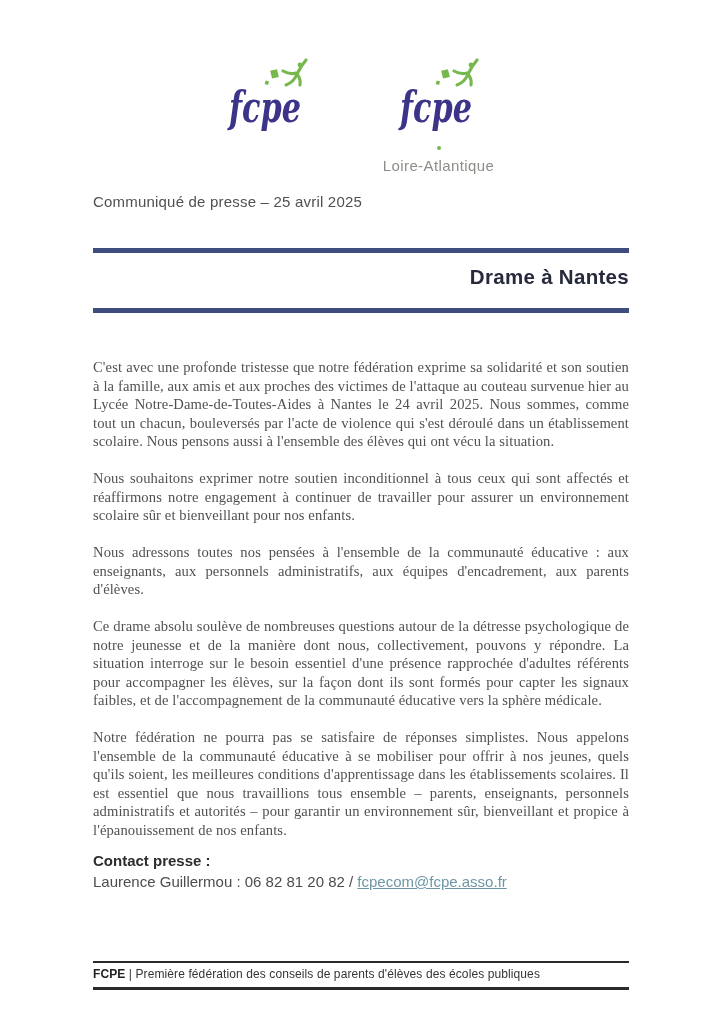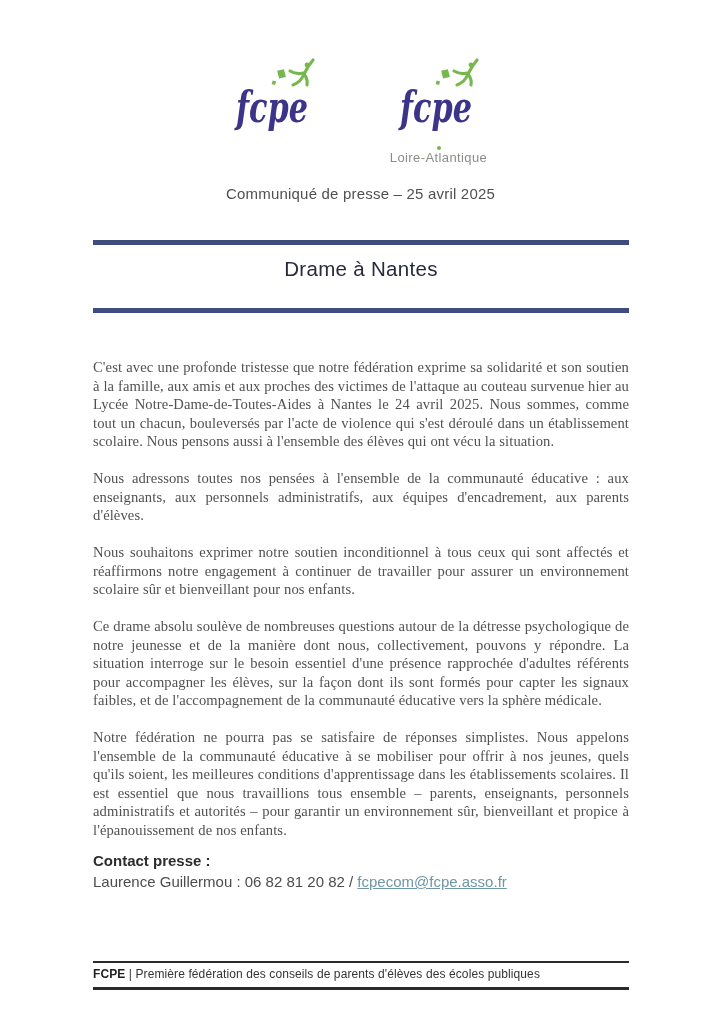--- a/index.html
+++ b/index.html
@@ -16,50 +16,49 @@
   
   .logos {
     padding-top: 58px;
     display: flex;
     justify-content: center;
     align-items: flex-start;
     gap: 74px;
   }
   .logo-wrap { display: flex; flex-direction: column; align-items: center; }
   .logo-label {
-    font-size: 13px;
+    font-size: 15px;
     color: #8d8d87;
     letter-spacing: 0.4px;
-    margin-top: 0px;
+    margin-top: 8px;
     line-height: 10px;
   }
   .logo-dot {
     width: 4px; height: 4px; border-radius: 50%;
     background: #76b84e; margin: 2px 0 3px 0;
   }
 
   
   .meta {
     margin: 22px 45px 0 45px;
     font-size: 15px;
     color: #4f5052;
     letter-spacing: 0.2px;
-    text-align: center;
   }
 
   
   .title-block { margin: 38px 44px 0 45px; }
   .title-bar { height: 5px; background: #3e4c7e; }
   .doc-title {
-    text-align: center;
+    text-align: right;
     font-size: 20.5px;
-    font-weight: normal;
+    font-weight: bold;
     color: #272a3c;
     letter-spacing: 0.3px;
-    padding: 12px 0 27px 0;
+    padding: 12px 0 19px 0;
   }
 
   
   .body-text { margin: 45px 44px 0 45px; font-family: Liberation Serif, serif; }
   .body-text p {
     margin: 0 0 18.5px 0;
     font-size: 14.6px;
     line-height: 18.5px;
     color: #515153;
     text-align: justify;
@@ -144,22 +143,22 @@
   <div class="meta">Communiqué de presse – 25 avril 2025</div>
 
   <div class="title-block">
     <div class="title-bar"></div>
     <div class="doc-title">Drame à Nantes</div>
     <div class="title-bar"></div>
   </div>
 
   <div class="body-text">
     <p>C'est avec une profonde tristesse que notre fédération exprime sa solidarité et son soutien à la famille, aux amis et aux proches des victimes de l'attaque au couteau survenue hier au Lycée Notre-Dame-de-Toutes-Aides à Nantes le 24 avril 2025. Nous sommes, comme tout un chacun, bouleversés par l'acte de violence qui s'est déroulé dans un établissement scolaire. Nous pensons aussi à l'ensemble des élèves qui ont vécu la situation.</p>
+    <p>Nous souhaitons exprimer notre soutien inconditionnel à tous ceux qui sont affectés et réaffirmons notre engagement à continuer de travailler pour assurer un environnement scolaire sûr et bienveillant pour nos enfants.</p>
     <p>Nous adressons toutes nos pensées à l'ensemble de la communauté éducative : aux enseignants, aux personnels administratifs, aux équipes d'encadrement, aux parents d'élèves.</p>
-    <p>Nous souhaitons exprimer notre soutien inconditionnel à tous ceux qui sont affectés et réaffirmons notre engagement à continuer de travailler pour assurer un environnement scolaire sûr et bienveillant pour nos enfants.</p>
     <p>Ce drame absolu soulève de nombreuses questions autour de la détresse psychologique de notre jeunesse et de la manière dont nous, collectivement, pouvons y répondre. La situation interroge sur le besoin essentiel d'une présence rapprochée d'adultes référents pour accompagner les élèves, sur la façon dont ils sont formés pour capter les signaux faibles, et de l'accompagnement de la communauté éducative vers la sphère médicale.</p>
     <p>Notre fédération ne pourra pas se satisfaire de réponses simplistes. Nous appelons l'ensemble de la communauté éducative à se mobiliser pour offrir à nos jeunes, quels qu'ils soient, les meilleures conditions d'apprentissage dans les établissements scolaires. Il est essentiel que nous travaillions tous ensemble – parents, enseignants, personnels administratifs et autorités – pour garantir un environnement sûr, bienveillant et propice à l'épanouissement de nos enfants.</p>
   </div>
 
   <div class="contact">
     <div class="contact-heading">Contact presse :</div>
     <div class="contact-line"><span>Laurence Guillermou : 06 82 81 20 82 / </span><a class="email-link">fcpecom@fcpe.asso.fr</a></div>
   </div>
 
   <div class="footer"><b>FCPE</b><span> | Première fédération des conseils de parents d'élèves des écoles publiques</span></div>

